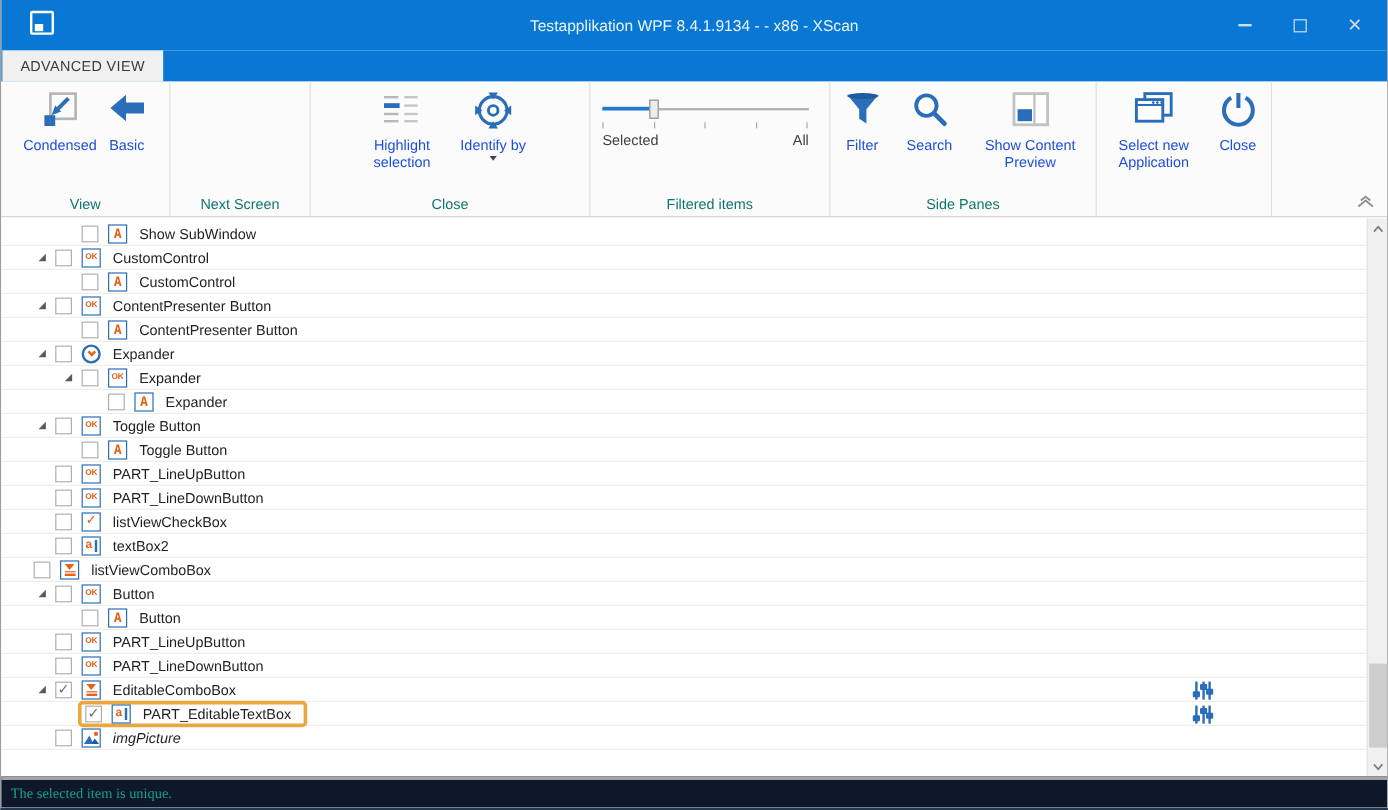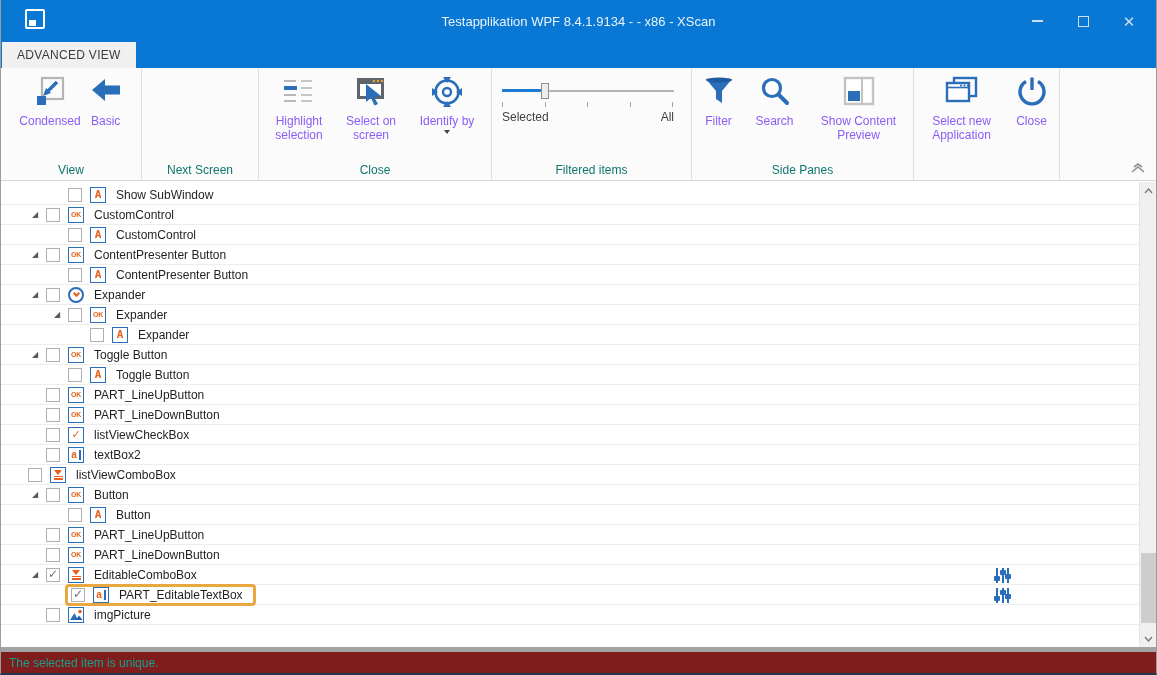--- a/index.html
+++ b/index.html
@@ -34,21 +34,21 @@
   .ribbon { position:absolute; left:0; top:68px; width:100%; height:113px; background:#fbfbfb;
     border-bottom:1px solid #d6d6d6; display:flex; }
   .rgroup { position:relative; height:100%; border-right:1px solid #e0e0e0; flex:none;
     display:flex; justify-content:center; gap:2px; padding-top:6px; }
   .g0{width:141px} .g1{width:117px} .g2{width:233px} .g3{width:200px} .g4{width:222px} .g5{width:146px}
   .gfill{flex:1; border-right:none; position:relative;}
   .glabel { position:absolute; bottom:3px; left:0; width:100%; text-align:center;
     color:#0f766e; font-size:12px; }
   .rbtn { display:flex; flex-direction:column; align-items:center; padding:1px 3px; cursor:default; }
   .rbtn svg { flex:none; }
-  .rlabel { margin-top:5px; font-size:12px; line-height:14px; color:#8b5cf6; text-align:center; }
+  .rlabel { margin-top:5px; font-size:12px; line-height:14px; color:#1d4ed8; text-align:center; }
   .dd-arrow { margin-top:2px; width:0; height:0; border-left:3.5px solid transparent;
     border-right:3.5px solid transparent; border-top:4px solid #444; }
   .collapse-chevron { position:absolute; right:10px; bottom:6px; }
 
   
   .sliderbox { position:absolute; left:10px; top:14px; width:172px; height:50px; }
   .track { position:absolute; left:0; top:8px; width:172px; height:1.5px; background:#b3b3b3; }
   .track-fill { position:absolute; left:0; top:7px; width:44px; height:3px; background:#1e7ad4; }
   .thumb { position:absolute; left:40px; top:1px; width:8px; height:16px; background:#ececec;
     border:1px solid #8f8f8f; }
@@ -96,22 +96,22 @@
 
   
   .vscroll { position:absolute; right:0; top:0; width:17px; height:465px; background:#f0f0f0;
     border-left:1px solid #e4e4e4; }
   .sarrow { position:absolute; left:0; width:17px; height:17px; display:flex;
     align-items:center; justify-content:center; }
   .sarrow.up{top:0;} .sarrow.down{bottom:0;}
   .sthumb { position:absolute; left:1px; top:371px; width:15px; height:70px; background:#cdcdcd; }
 
   
-  .statusbar { position:absolute; left:0; top:647px; width:100%; height:26px; background:#7f1d1d;
-    border-top:5px solid #a3a3a3; display:flex; align-items:center; padding-left:8px; }
+  .statusbar { position:absolute; left:0; top:647px; width:100%; height:26px; background:#0f172a;
+    border-top:3px solid #a3a3a3; display:flex; align-items:center; padding-left:8px;font-family:Liberation Serif, serif; }
   .statustext { font-size:12px; color:#16a08c; }
 </style>
 </head>
 <body>
 
 <div class="window">
 
   <div class="titlebar">
     <div class="appicon">
         <div class="inner"></div>
@@ -165,31 +165,20 @@
           <rect x="2" y="5" width="12" height="2" fill="#b8b8b8"></rect>
             <rect x="19" y="5" width="11" height="2" fill="#c6c6c6"></rect>
           <rect x="2" y="11" width="13" height="4" fill="#2a6db8"></rect>
             <rect x="19" y="12" width="11" height="2" fill="#c6c6c6"></rect>
           <rect x="2" y="19" width="12" height="2" fill="#b8b8b8"></rect>
             <rect x="19" y="19" width="11" height="2" fill="#c6c6c6"></rect>
           <rect x="2" y="25" width="12" height="2" fill="#b8b8b8"></rect>
             <rect x="19" y="25" width="11" height="2" fill="#c6c6c6"></rect>
         </svg>
         <div class="rlabel">Highlight selection</div>
-      </div>
-      <div class="rbtn" style="width:70px">
-        <svg width="36" height="34" viewBox="0 0 36 34">
-          <rect x="4" y="3" width="27" height="21" fill="#5d646c"></rect>
-          <rect x="7" y="9" width="21" height="12" fill="#fff"></rect>
-          <circle cx="21" cy="6" r="1.3" fill="#e0a23c"></circle>
-            <circle cx="25" cy="6" r="1.3" fill="#e0a23c"></circle>
-            <circle cx="29" cy="6" r="1.3" fill="#e0a23c"></circle>
-          <polygon points="13,9 28,21 21,22 25,29 21.5,30.5 18,23 13,27" fill="#2a6db8"></polygon>
-        </svg>
-        <div class="rlabel">Select on screen</div>
       </div>
       <div class="rbtn" style="width:78px">
         <svg width="34" height="34" viewBox="0 0 34 34">
           <circle cx="17" cy="17" r="11.5" fill="none" stroke="#2a6db8" stroke-width="2.6"></circle>
           <circle cx="17" cy="17" r="4" fill="none" stroke="#2a6db8" stroke-width="2.4"></circle>
           <polygon points="13,2 21,2 17,8" fill="#2a6db8"></polygon>
           <polygon points="13,32 21,32 17,26" fill="#2a6db8"></polygon>
           <polygon points="2,13 2,21 8,17" fill="#2a6db8"></polygon>
           <polygon points="32,13 32,21 26,17" fill="#2a6db8"></polygon>
         </svg>
@@ -467,21 +456,21 @@
               </span>
             </span>
             <span class="tlabel">PART_EditableTextBox</span>
           </span>
           <span class="tune">
             <i class="k1"></i>
             <i class="k2"></i>
             <i class="k3"></i>
           </span>
         </div>
-        <div class="trow" style="padding-left: 31px;">
+        <div class="trow" style="padding-left: 31px; font-style: italic;">
           <span class="texp"></span>
           <span class="cb"></span>
           <span class="ticon">
             <svg width="13" height="12" viewBox="0 0 13 12">
               <polygon points="0,11 4.5,4 8,11" fill="#2a6db8"></polygon>
               <polygon points="6,11 9,6.5 12.5,11" fill="#1d5a9e"></polygon>
               <circle cx="10" cy="2.6" r="1.8" fill="#e5621c"></circle>
             </svg>
           </span>
           <span class="tlabel">imgPicture</span>

